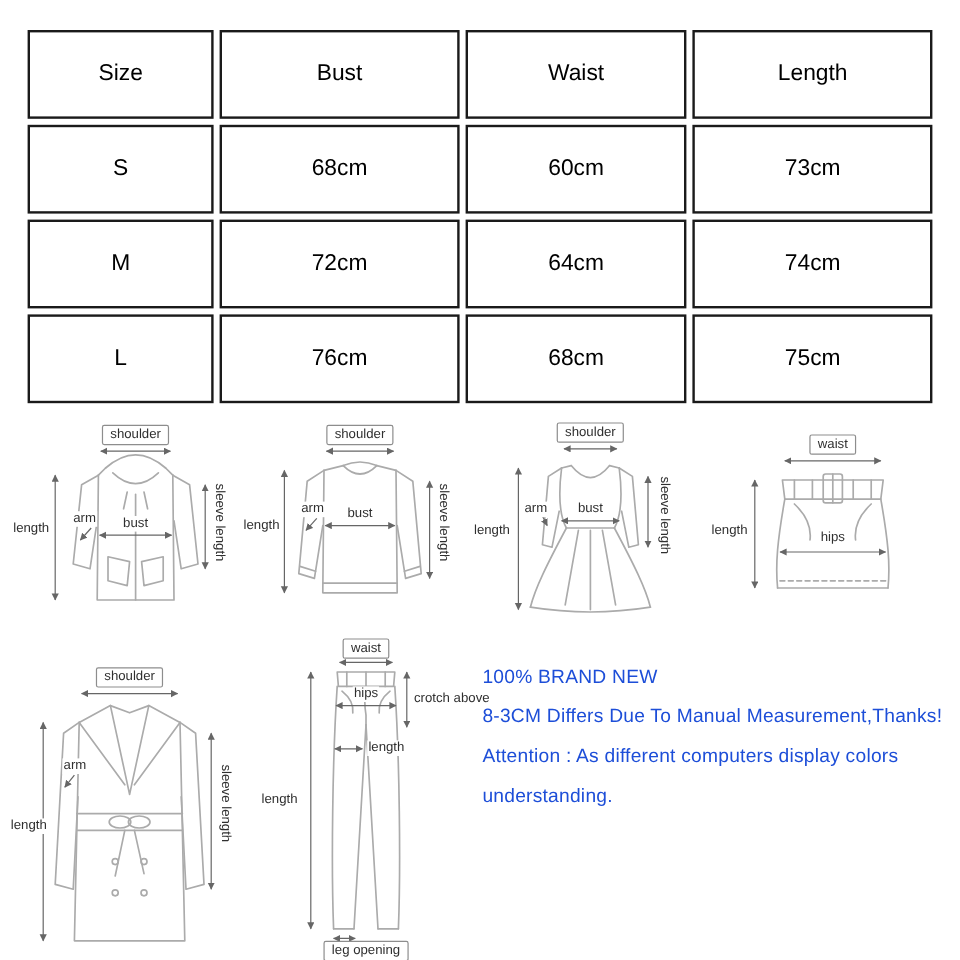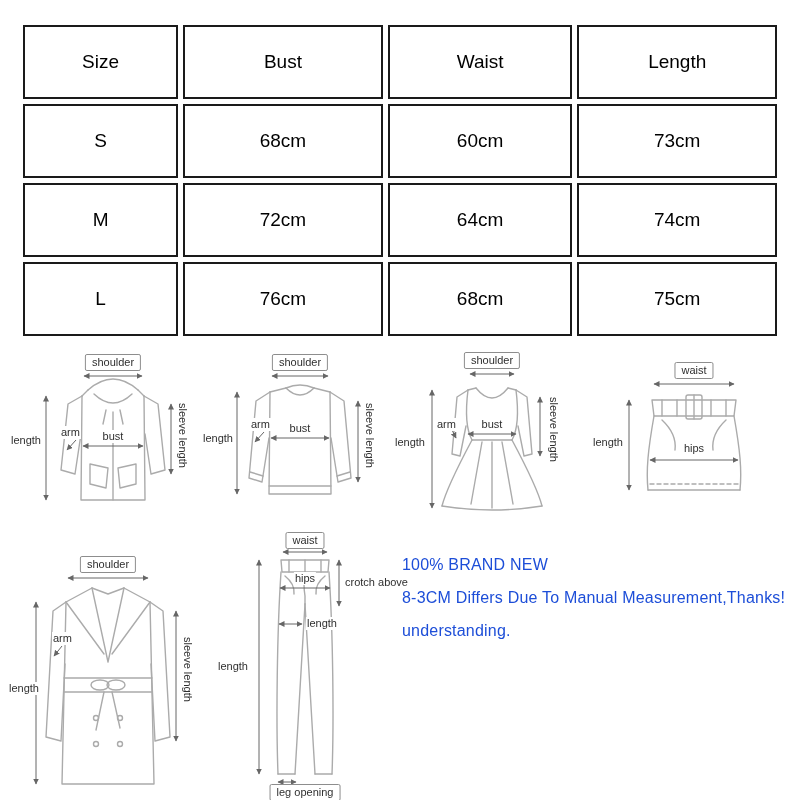--- a/index.html
+++ b/index.html
@@ -277,16 +277,17 @@
     <span class="lbl center" style="left:100px; top:40px;">hips</span>
     <span class="lbl" style="left:139px; top:44px;">crotch above</span>
     <span class="lbl" style="left:101px; top:85px;">length</span>
     <span class="lbl" style="left:12px; top:128px;">length</span>
     <span class="lbl center boxed" style="left:100px; top:252px;">leg opening</span>
   </div>
 
   <div class="notes">
     <div class="note-line">100% BRAND NEW</div>
     <div class="note-line">8-3CM Differs Due To Manual Measurement,Thanks!</div>
+    <div class="note-line">Attention : As different computers display colors</div>
     <div class="note-line">understanding.</div>
   </div>
 
 </div>
 
 </body></html>

